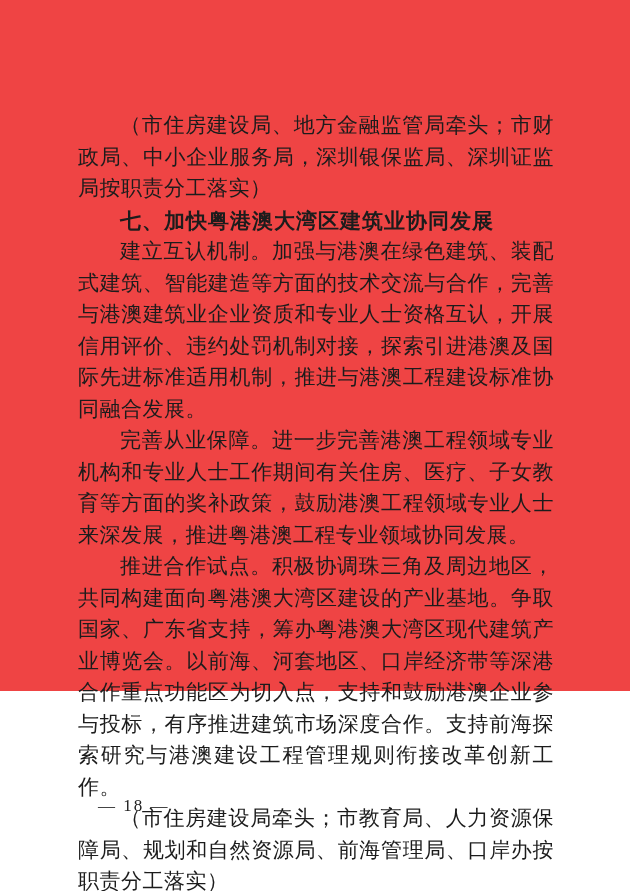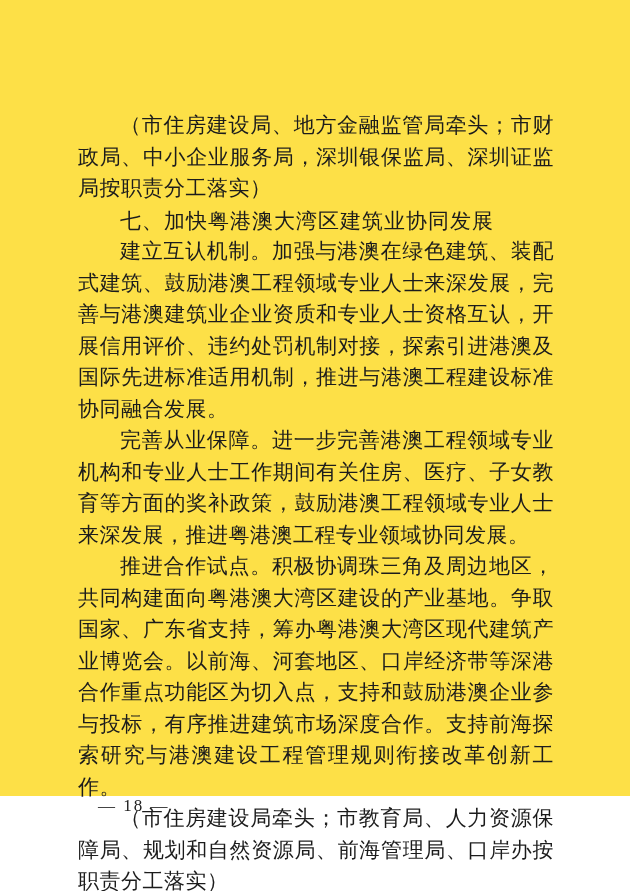--- a/index.html
+++ b/index.html
@@ -5,43 +5,43 @@
   * { margin: 0; padding: 0; box-sizing: border-box; }
   html, body {
     width: 630px;
     height: 891px;
     background: #ffffff;
     overflow: hidden;
   }
   .page {
     position: relative;
     width: 630px;
-    height: 796px;
-    background: #fde047;
+    height: 691px;
+    background: #ef4444;
     font-family: "Liberation Serif", "DejaVu Serif", serif;
     color: #1c1c1c;
   }
   .content {
     position: absolute;
     left: 78px;
     top: 110px;
     width: 476px;
   }
   .para {
     font-size: 21px;
     line-height: 31.5px;
     text-align: justify;
     text-justify: inter-character;
     text-indent: 2em;
     letter-spacing: 0.5px;
     color: #1c1c1c;
   }
   .para.heading {
     font-family: "Liberation Sans", "DejaVu Sans", sans-serif;
-    font-weight: 400;
+    font-weight: 700;
     text-align: left;
     letter-spacing: 1px;
   }
   .page-number {
     position: absolute;
     left: 98px;
     top: 796px;
     font-size: 17px;
     line-height: 20px;
     letter-spacing: 2px;
@@ -49,20 +49,20 @@
     font-family: "Liberation Serif", "DejaVu Serif", serif;
   }
 </style>
 </head>
 <body>
 
 <div class="page">
   <div class="content">
     <p class="para note">（市住房建设局、地方金融监管局牵头；市财政局、中小企业服务局，深圳银保监局、深圳证监局按职责分工落实）</p>
     <p class="para heading">七、加快粤港澳大湾区建筑业协同发展</p>
-    <p class="para body-text">建立互认机制。加强与港澳在绿色建筑、装配式建筑、鼓励港澳工程领域专业人士来深发展，完善与港澳建筑业企业资质和专业人士资格互认，开展信用评价、违约处罚机制对接，探索引进港澳及国际先进标准适用机制，推进与港澳工程建设标准协同融合发展。</p>
+    <p class="para body-text">建立互认机制。加强与港澳在绿色建筑、装配式建筑、智能建造等方面的技术交流与合作，完善与港澳建筑业企业资质和专业人士资格互认，开展信用评价、违约处罚机制对接，探索引进港澳及国际先进标准适用机制，推进与港澳工程建设标准协同融合发展。</p>
     <p class="para body-text">完善从业保障。进一步完善港澳工程领域专业机构和专业人士工作期间有关住房、医疗、子女教育等方面的奖补政策，鼓励港澳工程领域专业人士来深发展，推进粤港澳工程专业领域协同发展。</p>
     <p class="para body-text">推进合作试点。积极协调珠三角及周边地区，共同构建面向粤港澳大湾区建设的产业基地。争取国家、广东省支持，筹办粤港澳大湾区现代建筑产业博览会。以前海、河套地区、口岸经济带等深港合作重点功能区为切入点，支持和鼓励港澳企业参与投标，有序推进建筑市场深度合作。支持前海探索研究与港澳建设工程管理规则衔接改革创新工作。</p>
     <p class="para note">（市住房建设局牵头；市教育局、人力资源保障局、规划和自然资源局、前海管理局、口岸办按职责分工落实）</p>
 
   </div>
   <div class="page-number">— 18 —</div>
 </div>
 
 </body></html>

